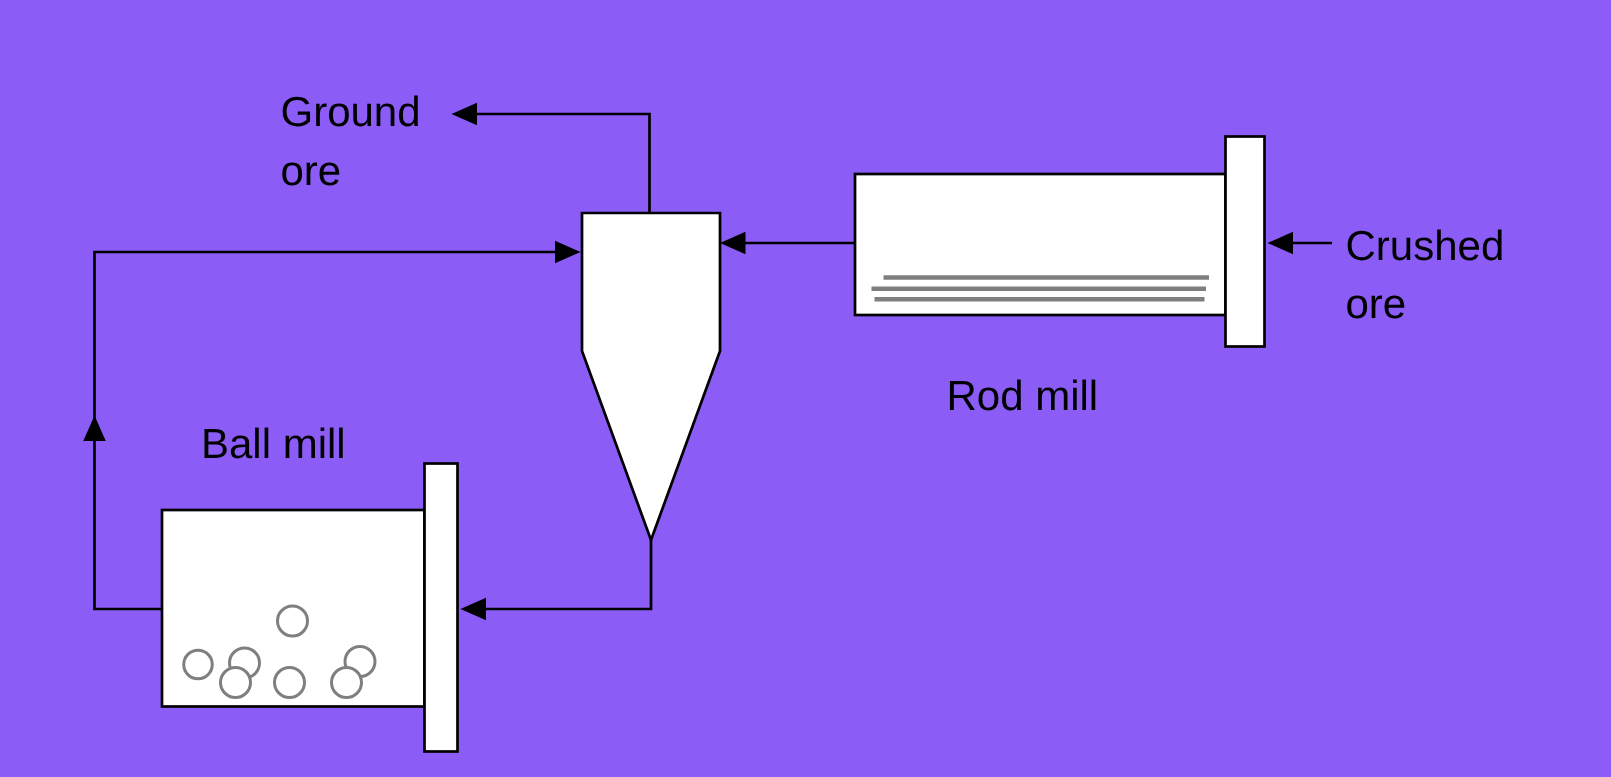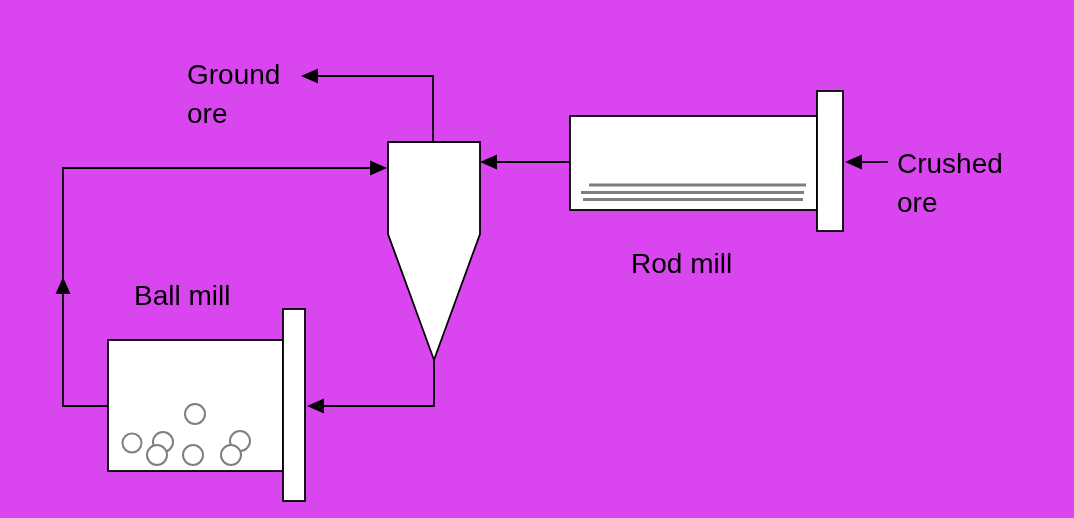--- a/index.html
+++ b/index.html
@@ -4,21 +4,21 @@
 <style>
   html, body {
     margin: 0;
     padding: 0;
     background: #ffffff;
   }
   .canvas {
     position: relative;
     width: 1074px;
     height: 518px;
-    background: #d946ef;
+    background: #8b5cf6;
     overflow: hidden;
     font-family: "Liberation Sans", "DejaVu Sans", sans-serif;
   }
   svg text {
     font-family: "Liberation Sans", "DejaVu Sans", sans-serif;
     font-size: 28px;
     fill: #000000;
   }
   .outline {
     fill: #ffffff;

